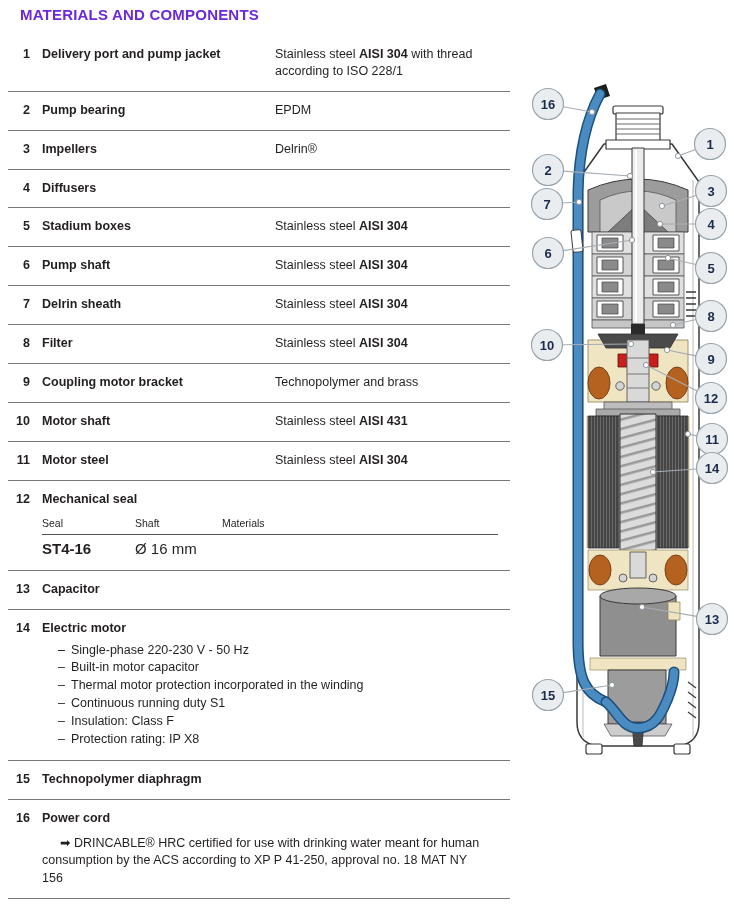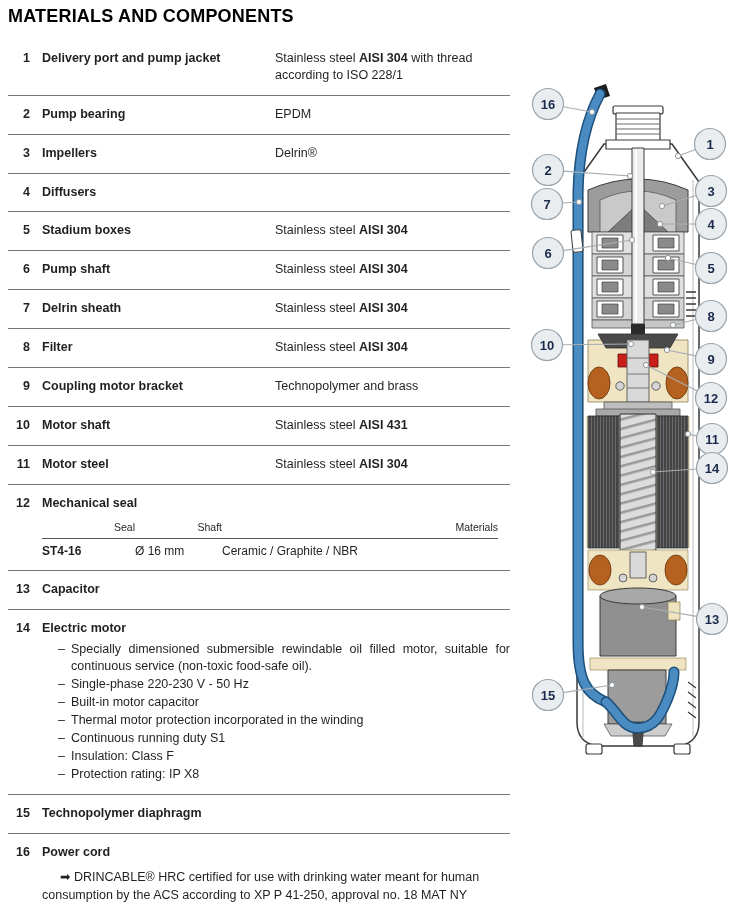--- a/index.html
+++ b/index.html
@@ -1,33 +1,33 @@
 <!DOCTYPE html>
 <html><head>
 <meta charset="utf-8">
 <style>
   html,body{margin:0;padding:0;}
   body{
     width:734px;height:907px;position:relative;background:#ffffff;
     font-family:"Liberation Sans", sans-serif;color:#231f20;overflow:hidden;
   }
   .text-col{position:absolute;left:8px;top:4px;width:502px;}
-  .page-title{font-size:18px;font-weight:bold;color:#000000;margin:2px 0 0 0;letter-spacing:.2px;}
+  .page-title{font-size:15px;font-weight:bold;color:#6d28d9;margin:2px 0 0 12px;letter-spacing:.2px;}
   #components-list{margin-top:13px;}
   .row{border-bottom:1px solid #777;padding:10px 0 11px;display:grid;grid-template-columns:22px 1fr;column-gap:12px;font-size:12.5px;line-height:1.35;}
   .num{text-align:right;font-weight:bold;}
   .head{display:grid;grid-template-columns:194px 1fr;column-gap:4px;gap:39px;}
   .head.noval{grid-template-columns:1fr;}
   .name{font-weight:bold;}
   .value .b{font-weight:bold;margin-top:36px;}
   .b{font-weight:normal;}
   
   .sealtable{margin-top:9px;width:456px;}
-  .sealtable .hdr{display:grid;grid-template-columns:93px 87px 1fr;font-size:10.5px;padding-bottom:3px;border-bottom:1px solid #555;text-align:right;}
-  .sealtable .vals{display:grid;grid-template-columns:93px 87px 1fr;padding-top:4px;font-size:12px;}
+  .sealtable .hdr{display:grid;grid-template-columns:93px 87px 1fr;font-size:10.5px;padding-bottom:3px;border-bottom:1px solid #555;}
+  .sealtable .vals{display:grid;grid-template-columns:93px 87px 1fr;padding-top:4px;font-size:15px;}
   .sealtable .vals .c0{font-weight:bold;}
   
   .bullets{margin:5px 0 0 0;padding:0 0 0 16px;list-style:none;text-align:justify;}
   .bullets li{position:relative;padding-left:13px;margin:1px 0;}
   .bullets .marker{position:absolute;left:0;top:0;}
   
   .note{margin:8px 0 0 0;text-indent:18px;max-width:444px;line-height:1.4;}
   
   .diagram{position:absolute;left:520px;top:82px;width:214px;height:790px;}
   .callout-num{font-size:13px;font-weight:bold;fill:#1b2a4a;font-family:"Liberation Sans",sans-serif;}
@@ -144,41 +144,40 @@
           </div>
           <div class="sealtable">
             <div class="hdr">
               <span>Seal</span>
               <span>Shaft</span>
               <span>Materials</span>
             </div>
             <div class="vals">
               <span class="c0">ST4-16</span>
               <span class="c1">Ø 16 mm</span>
-              <span class="c2">Ceramic / Graphite / NBR</span>
             </div>
           </div>
         </div>
       </div>
       <div class="row">
         <div class="num">13</div>
         <div class="body">
           <div class="head noval">
             <div class="name">Capacitor</div>
           </div>
         </div>
       </div>
       <div class="row">
         <div class="num">14</div>
         <div class="body">
           <div class="head noval">
             <div class="name">Electric motor</div>
           </div>
           <ul class="bullets">
-            <li><span class="marker">–</span><span>Specially dimensioned submersible rewindable oil filled motor, suitable for continuous service (non-toxic food-safe oil).</span></li>
+            <li><span class="marker">–</span></li>
             <li><span class="marker">–</span><span>Single-phase 220-230 V - 50 Hz</span></li>
             <li><span class="marker">–</span><span>Built-in motor capacitor</span></li>
             <li><span class="marker">–</span><span>Thermal motor protection incorporated in the winding</span></li>
             <li><span class="marker">–</span><span>Continuous running duty S1</span></li>
             <li><span class="marker">–</span><span>Insulation: Class F</span></li>
             <li><span class="marker">–</span><span>Protection rating: IP X8</span></li>
           </ul>
         </div>
       </div>
       <div class="row">

